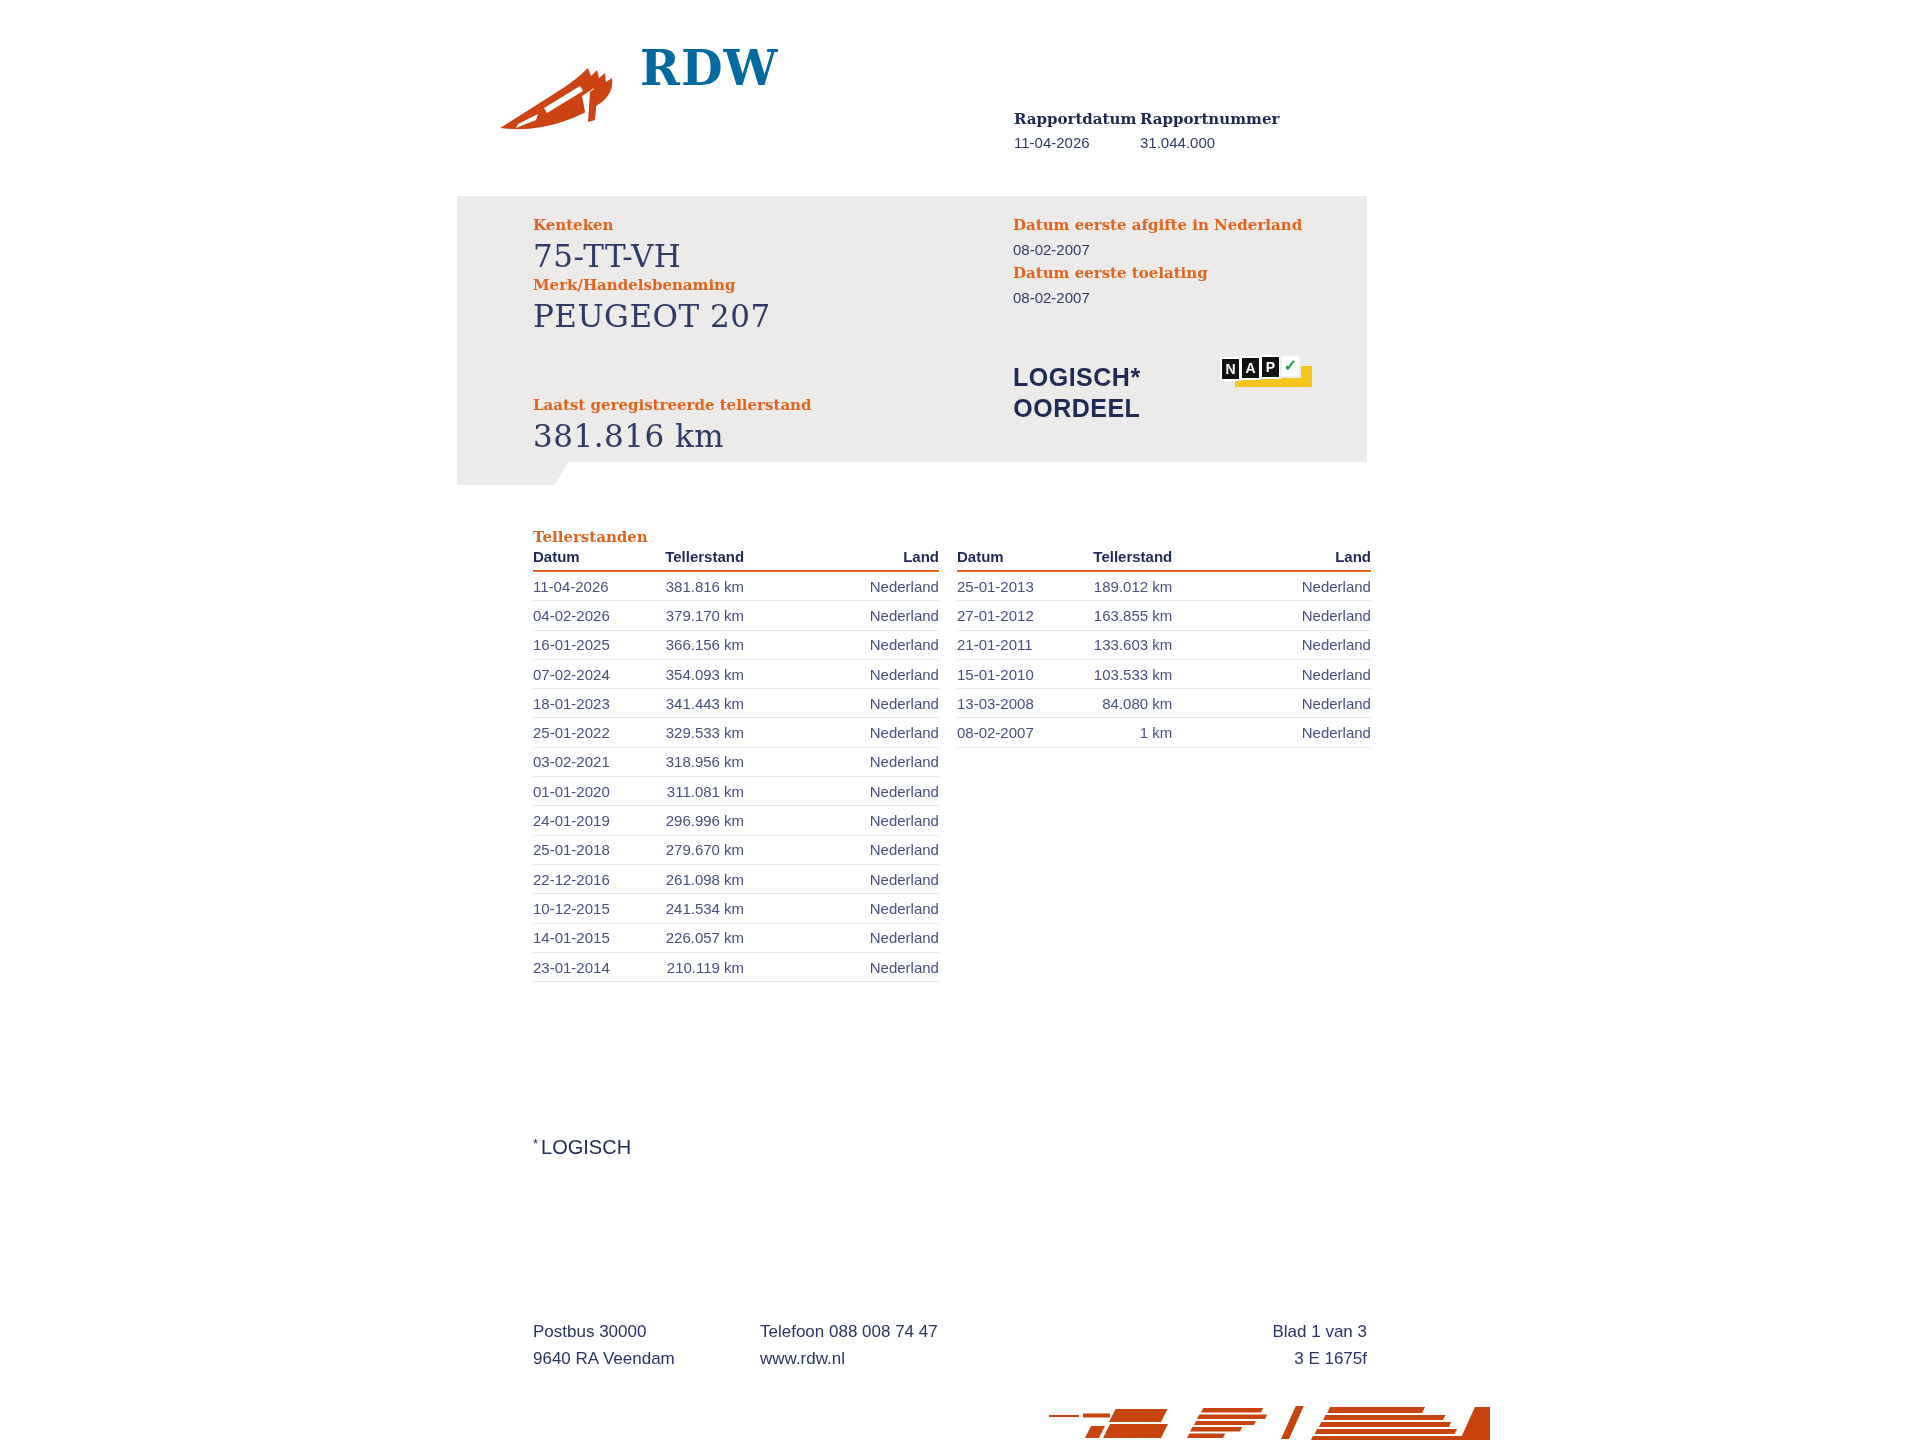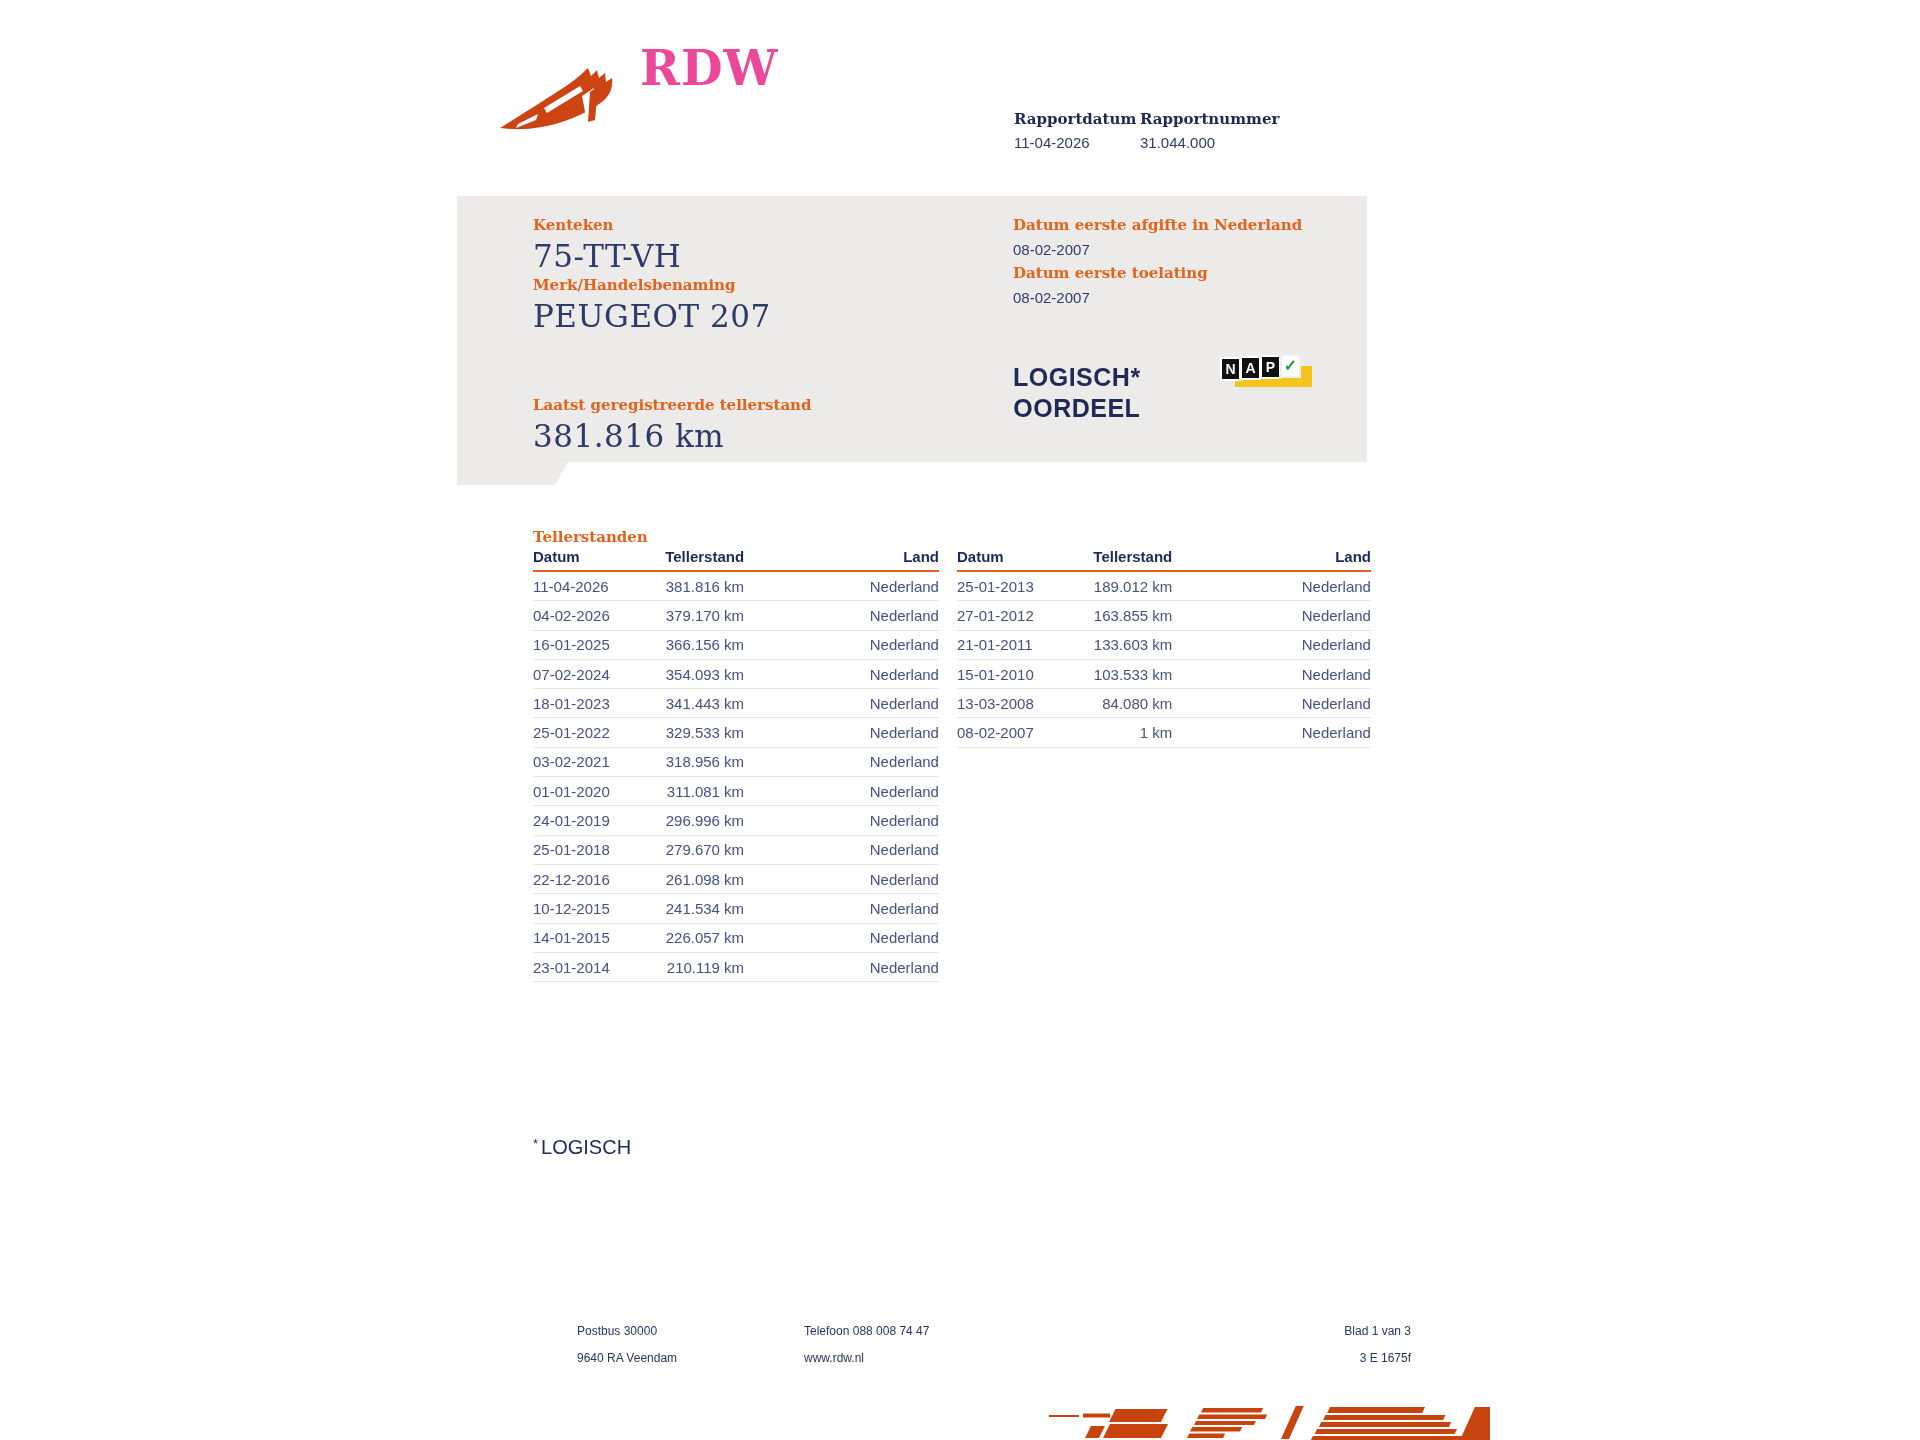--- a/index.html
+++ b/index.html
@@ -14,21 +14,21 @@
     --nap-yellow:#F6C51D;
     --nap-green:#1E9E3E;
   }
   html,body{margin:0;padding:0;}
   body{background:#fff;font-family:"Liberation Sans",sans-serif;}
   .page{position:relative;width:1920px;height:1440px;background:#ffffff;overflow:hidden;}
 
   
   .logo-swoosh{position:absolute;left:498px;top:62px;width:128px;height:72px;}
   .logo-text{position:absolute;left:640px;top:40px;font-family:"DejaVu Serif",serif;
-    font-weight:bold;font-size:48px;color:#ec4899;letter-spacing:1px;}
+    font-weight:bold;font-size:48px;color:#0369a1;letter-spacing:1px;}
   .doc-title{position:absolute;left:1014px;top:44px;font-family:"DejaVu Serif",serif;
     font-weight:bold;font-size:36px;color:var(--orange);}
   .meta-label{font-family:"DejaVu Serif",serif;font-weight:bold;font-size:15px;color:var(--navy);}
   .meta-value{font-size:15px;color:var(--navy-val);margin-top:6px;}
   .meta-block{position:absolute;top:110px;}
   .meta-date{left:1014px;}
   .meta-number{left:1140px;}
 
   
   .graybox{position:absolute;left:457px;top:196px;width:970px;height:289px;background:var(--graybox);
@@ -65,21 +65,21 @@
   .c-tell{width:26%;text-align:right;}
   .c-land{width:48%;text-align:right;}
 
   
   .expl-head{position:absolute;left:533px;top:1136px;font-size:20px;font-weight:normal;color:var(--navy);text-align:right;}
   .expl-head .ast{font-size:13px;vertical-align:6px;margin-right:3px;}
   .expl-text{position:absolute;left:533px;top:1162px;width:800px;font-size:15px;line-height:25.5px;
     color:var(--orange-soft);}
 
   
-  .foot{position:absolute;font-size:12px;color:#2A3464;line-height:27px;margin-left:44px;}
+  .foot{position:absolute;font-size:17px;color:#2A3464;line-height:27px;}
   .foot.c1{left:533px;top:1318px;}
   .foot.c2{left:760px;top:1318px;}
   .foot.c3{left:1190px;top:1318px;width:177px;text-align:right;}
 
   .watermark{position:absolute;left:1048px;top:1396px;width:442px;height:44px;}
 </style>
 </head>
 <body>
 
 <div class="page">

